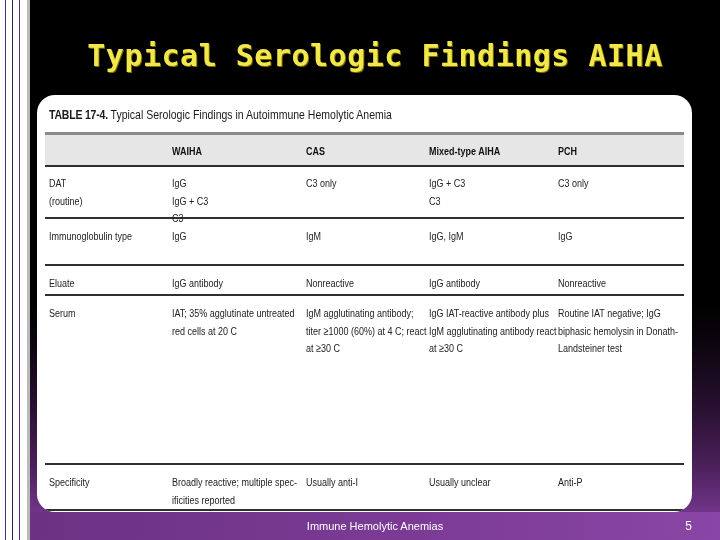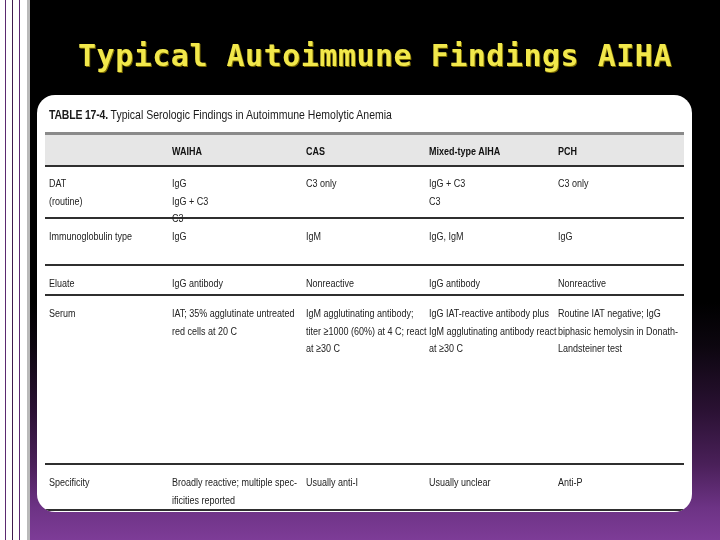--- a/index.html
+++ b/index.html
@@ -182,21 +182,21 @@
 <div id="slide">
 
   <div class="bg"></div>
 
   <div class="edge-white"></div>
   <div class="edge-line l1"></div>
   <div class="edge-line l2"></div>
   <div class="edge-line l3"></div>
   <div class="edge-gray"></div>
 
-  <div class="title">Typical Autoimmune Findings AIHA</div>
+  <div class="title">Typical Serologic Findings AIHA</div>
 
   <div class="table-card">
 
     <div class="tbl-caption">
       <b>TABLE 17-4.</b>
       <span>Typical Serologic Findings in Autoimmune Hemolytic Anemia</span>
     </div>
 
     <div class="rule top"></div>
     <div class="hdr-band"></div>
@@ -237,14 +237,18 @@
     <div class="cell c4 r4">Routine IAT negative; IgG biphasic hemolysin in Donath-Landsteiner test</div>
 
     <div class="cell rowlab c0 r5">Specificity</div>
     <div class="cell c1 r5">Broadly reactive; multiple spec-ificities reported</div>
     <div class="cell c2 r5">Usually anti-I</div>
     <div class="cell c3 r5">Usually unclear</div>
     <div class="cell c4 r5">Anti-P</div>
 
   </div>
 
+  <div class="footer">
+    <div class="footer-title">Immune Hemolytic Anemias</div>
+    <div class="footer-num">5</div>
+  </div>
 
 </div>
 
 </body></html>

